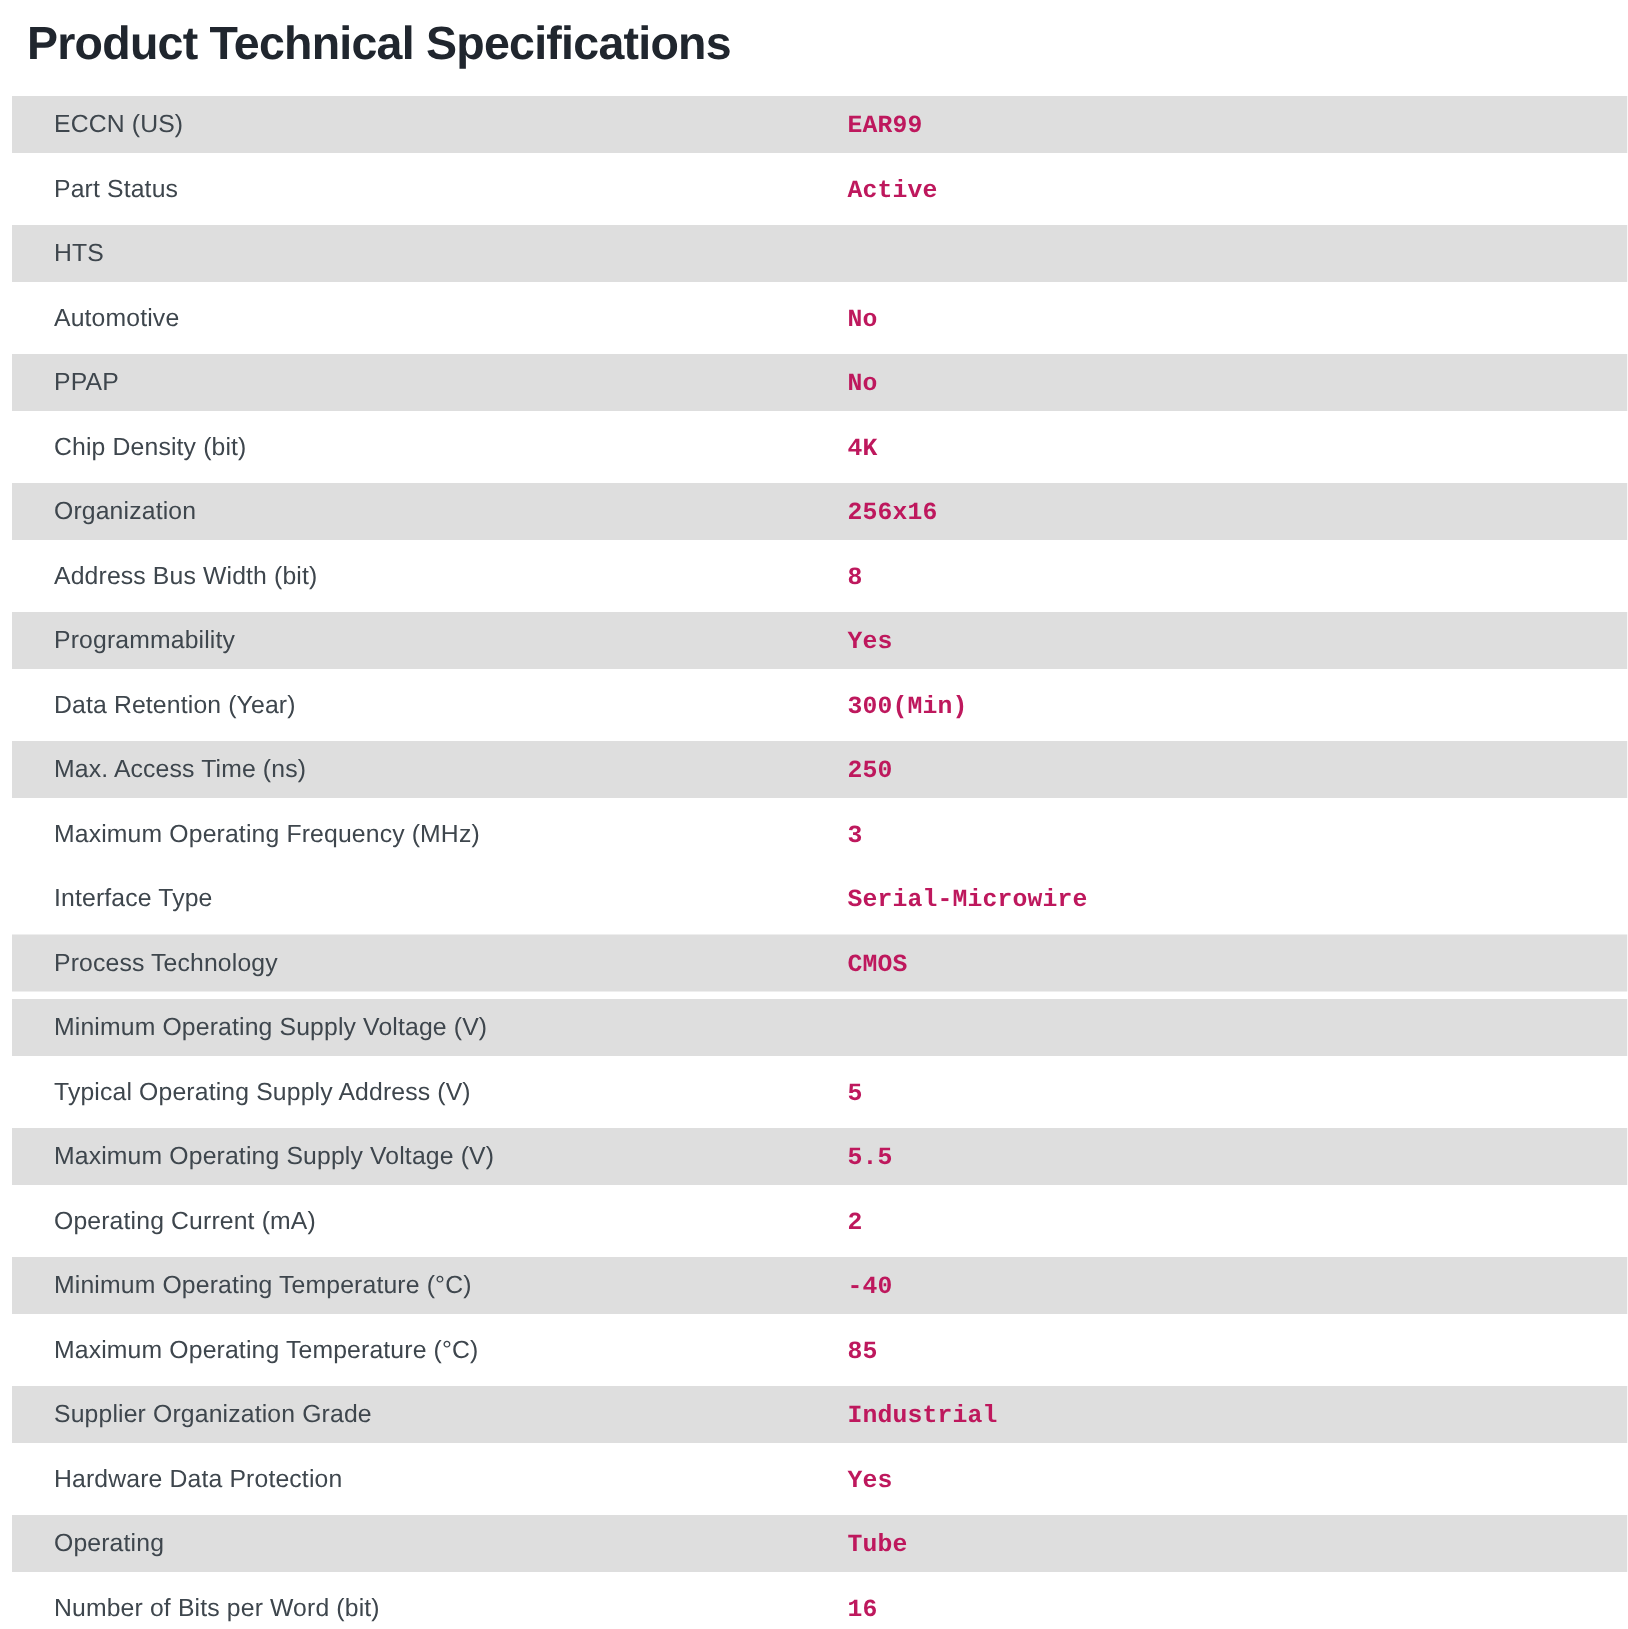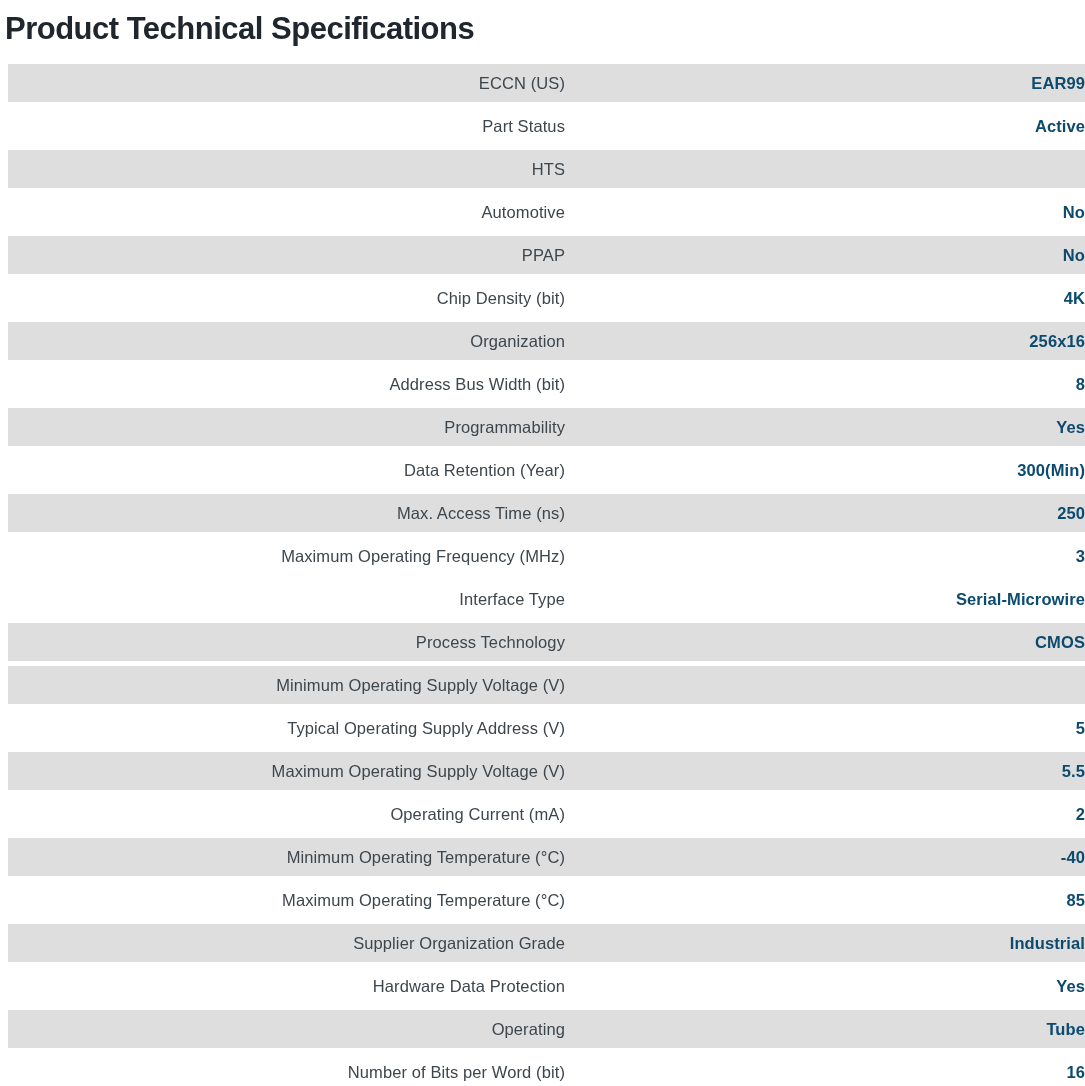--- a/index.html
+++ b/index.html
@@ -6,58 +6,58 @@
     margin: 0;
     padding: 0;
     width: 1085px;
     height: 1086px;
     overflow: hidden;
     background: #ffffff;
     font-family: "Liberation Sans", "DejaVu Sans", sans-serif;
   }
   .page-title {
     margin: 0;
-    padding: 10px 0 0 5px;
+    padding: 10px 0 0 18px;
     font-size: 31px;
     font-weight: 700;
     letter-spacing: -0.5px;
     color: #20262e;
     line-height: 1.2;
   }
   .spec-table {
     margin-top: 17px;
   }
   .spec-row {
     margin-left: 8px;
     height: 38px;
     margin-bottom: 5px;
     display: flex;
     align-items: center;
     background: #ffffff;
-    text-align: right;
   }
   .spec-row.alt {
     background: #dedede;
   }
   .spec-label {
     flex: 0 0 529px;
     padding-left: 28px;
     font-size: 16.5px;
     font-weight: 400;
     color: #3e464d;
     letter-spacing: 0.1px;
     white-space: nowrap;
   }
   .spec-value {
     flex: 1;
     font-size: 16.5px;
     font-weight: 700;
-    color: #0c4a6e;
+    color: #be185d;
     letter-spacing: 0.1px;
     white-space: nowrap;
+    font-family: Liberation Mono, monospace;
   }
 </style>
 </head>
 <body>
 
 <h1 class="page-title">Product Technical Specifications</h1>
 
 <div class="spec-table">
   <div class="spec-row alt">
     <div class="spec-label">ECCN (US)</div>

